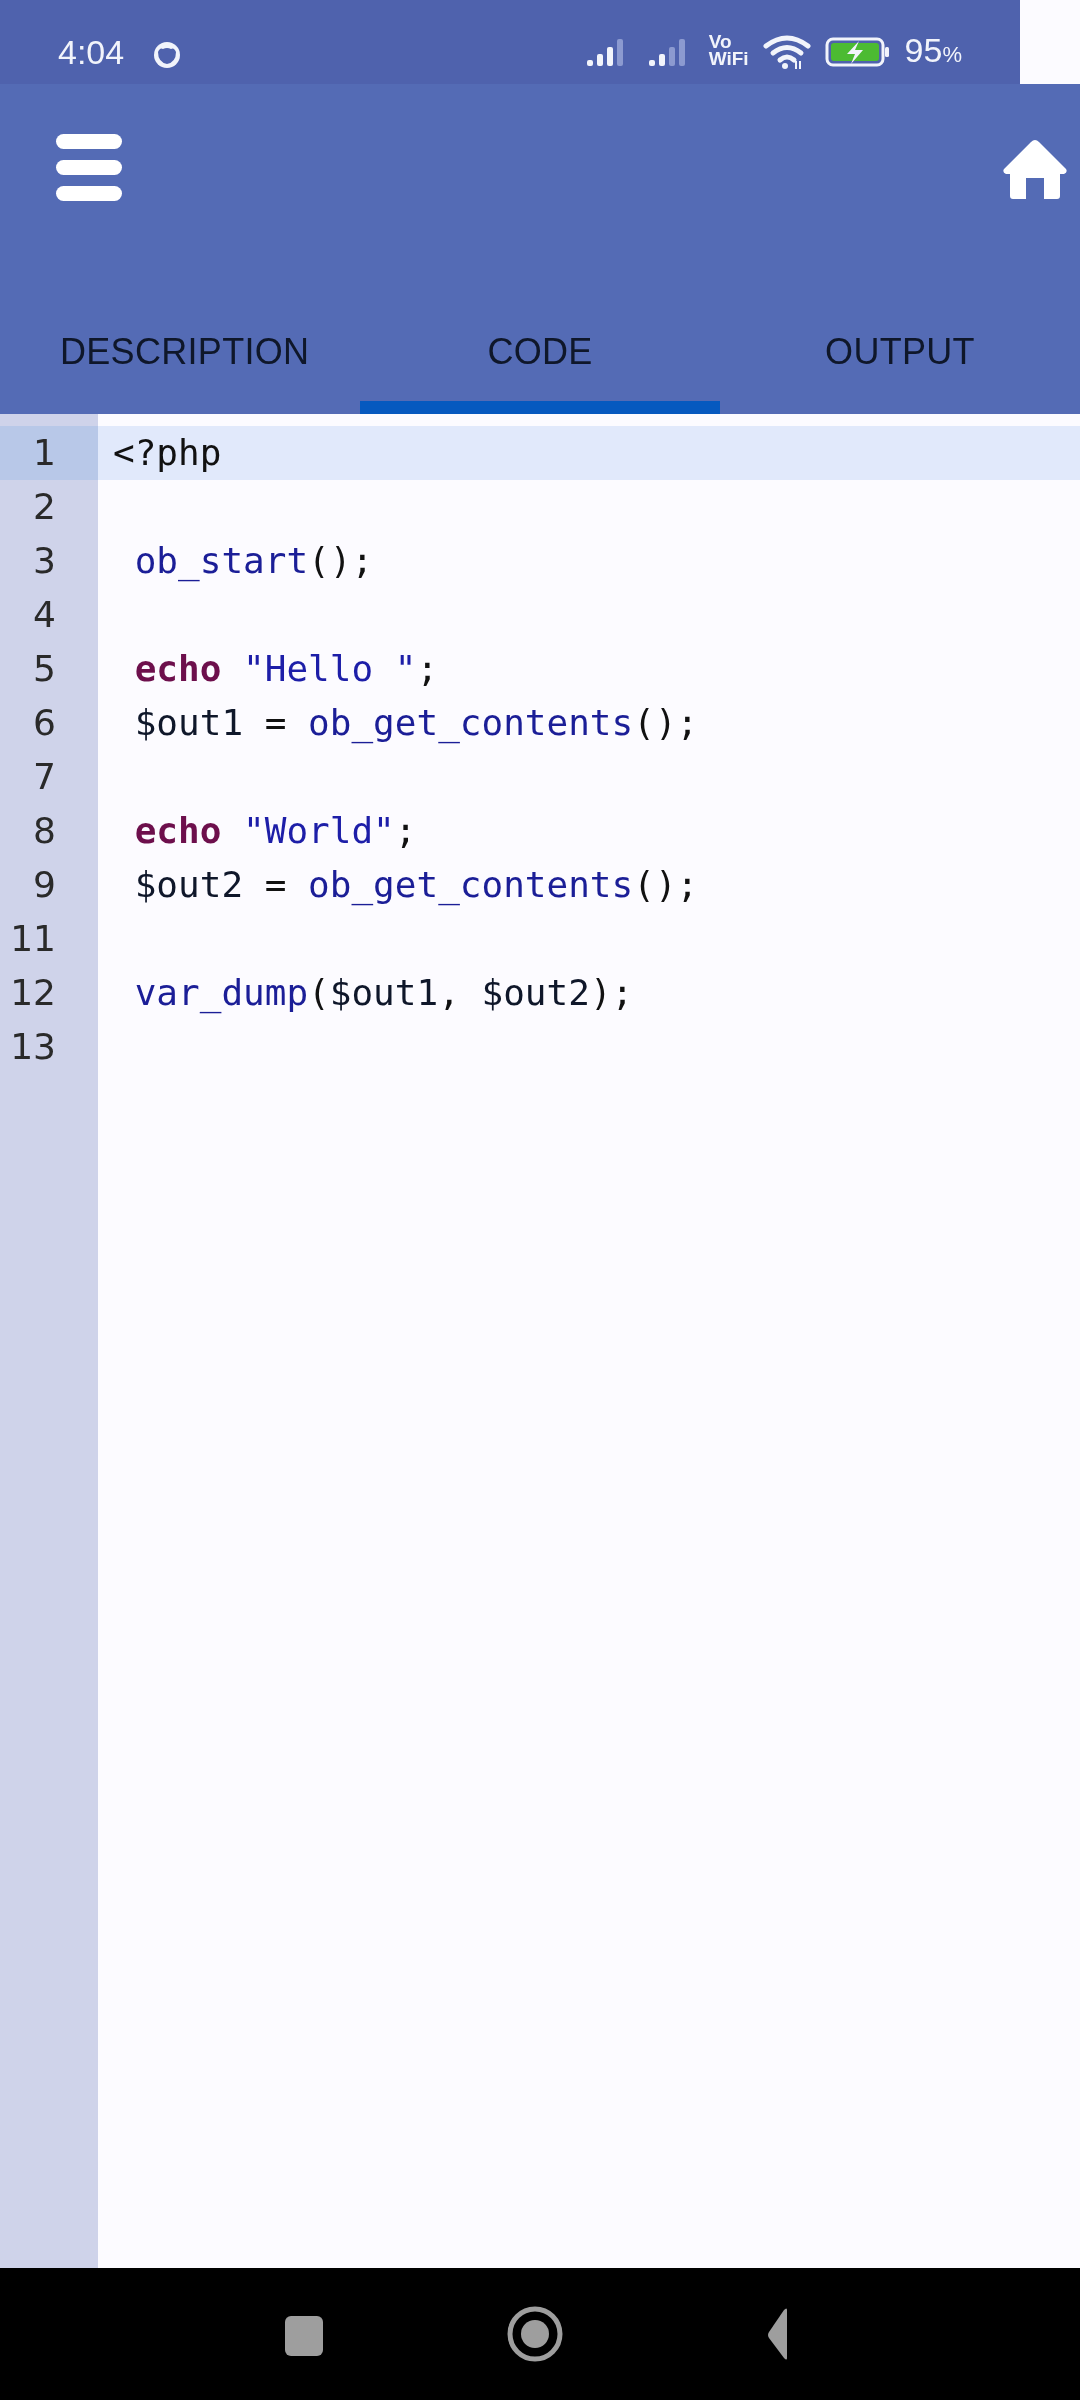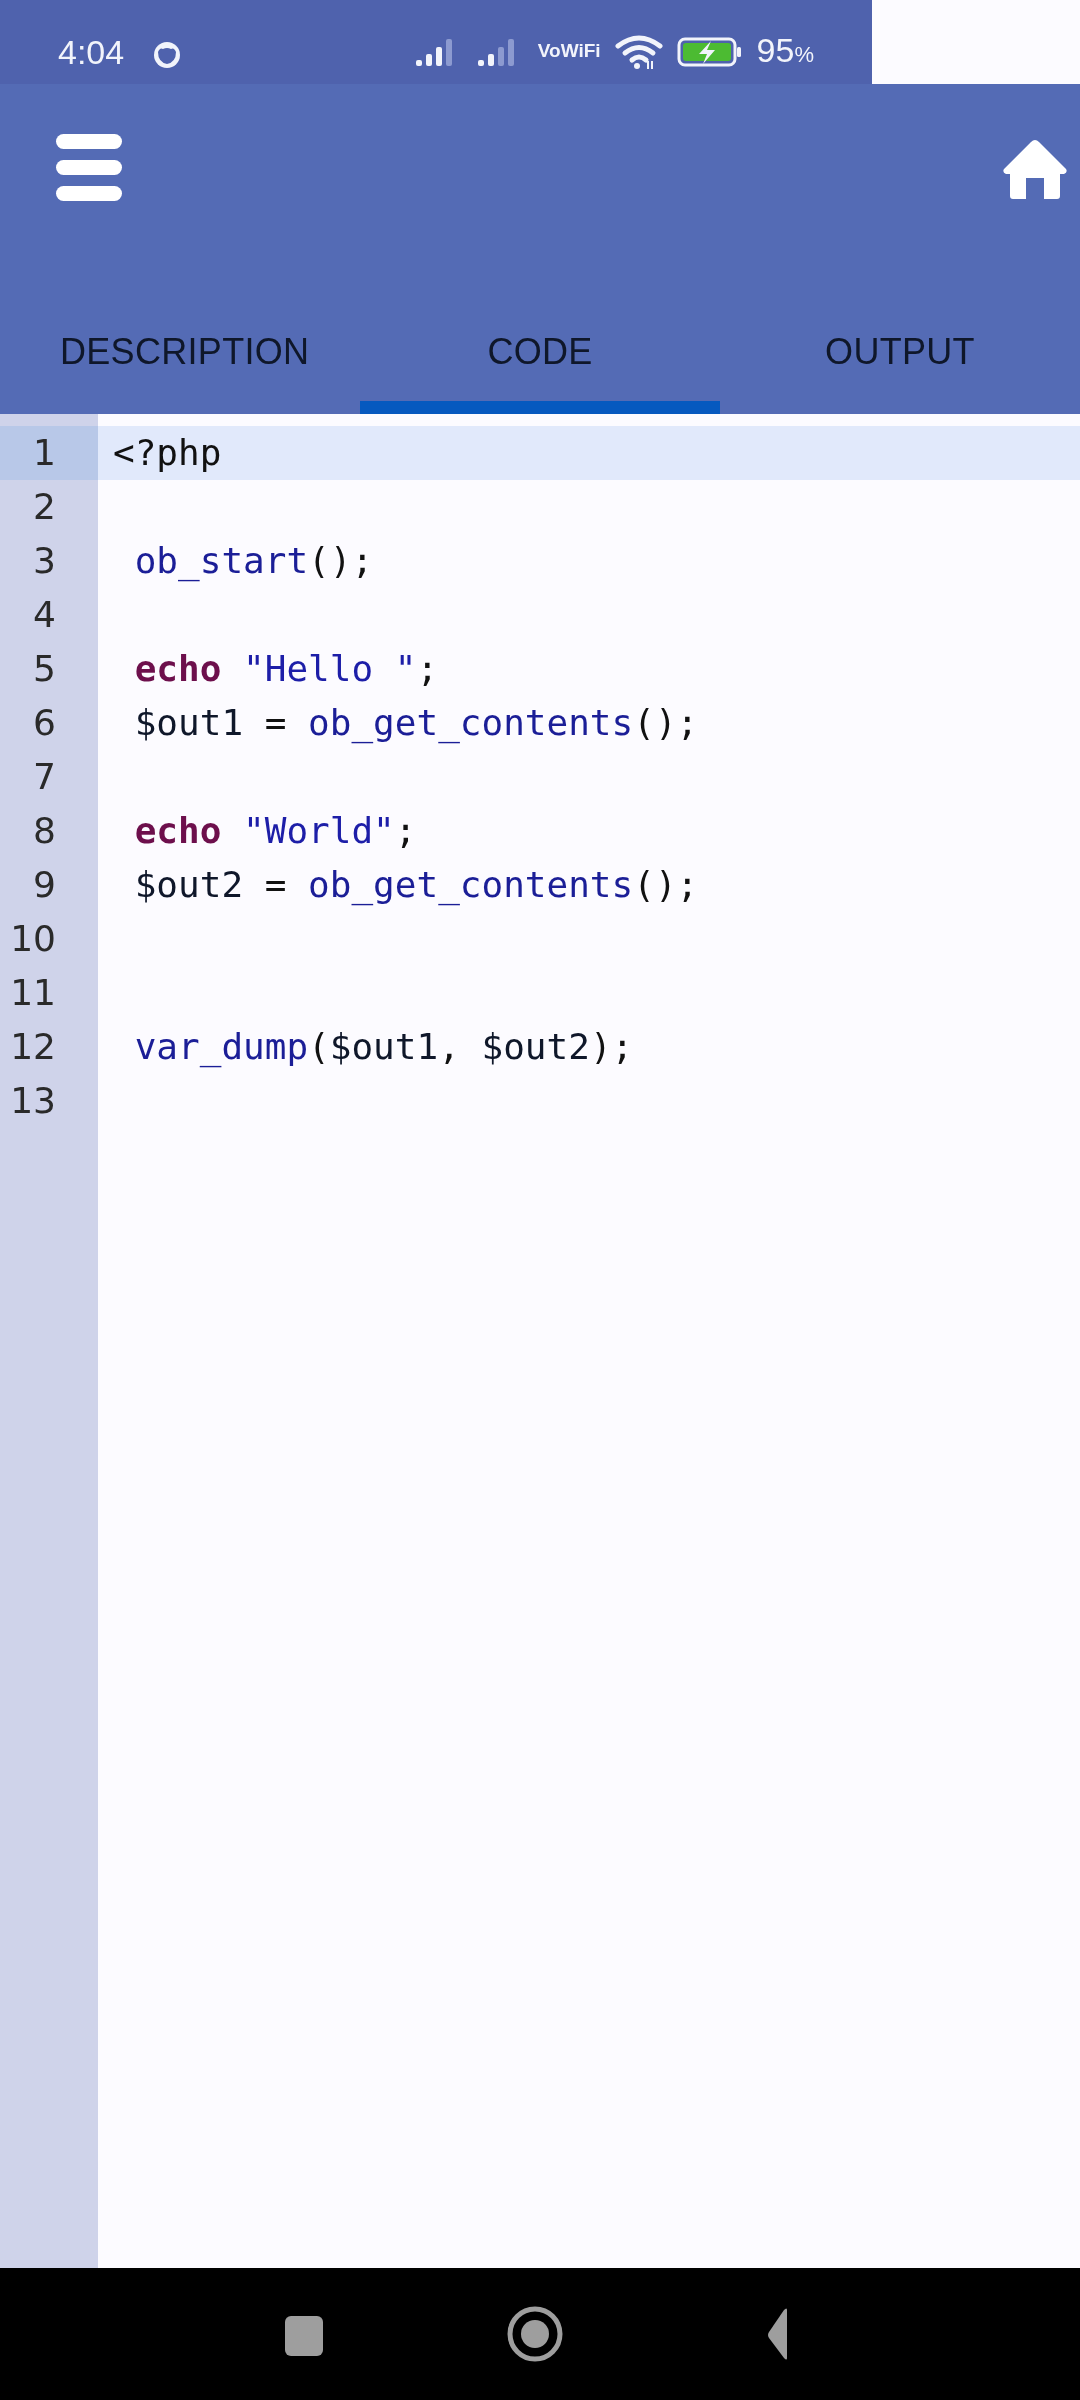--- a/index.html
+++ b/index.html
@@ -1,20 +1,20 @@
 <!DOCTYPE html>
 <html><head>
 <meta charset="utf-8">
 <style>
   * { margin: 0; padding: 0; box-sizing: border-box; }
   html, body { width: 1080px; height: 2400px; overflow: hidden; background: #fcfbff; }
   body { position: relative; font-family: "Liberation Sans", sans-serif; }
 
   .status-bar {
-    position: absolute; left: 0; top: 0; width: 872px; height: 84px;
+    position: absolute; left: 0; top: 0; width: 1020px; height: 84px;
     background: #4f62ad; color: #f2f4fb;
   }
   .status-time { position: absolute; left: 58px; top: 32px; font-size: 34px; line-height: 40px; }
   .status-app-icon { position: absolute; left: 152px; top: 40px; width: 30px; height: 30px; }
   .status-right { position: absolute; right: 58px; top: 30px; height: 44px; display: flex; align-items: center; gap: 14px; }
   .pct { font-size: 34px; line-height: 40px; }
   .pct small { font-size: 22px; }
 
   .app-bar {
     position: absolute; left: 0; top: 84px; width: 1080px; height: 330px;
@@ -71,21 +71,21 @@
       <rect x="12" y="18" width="6" height="12" rx="2" fill="#f2f4fb"></rect>
       <rect x="22" y="11" width="6" height="19" rx="2" fill="#f2f4fb"></rect>
       <rect x="32" y="3" width="6" height="27" rx="2" fill="#8c9ad0"></rect>
     </svg>
     <svg width="48" height="32" viewBox="0 0 48 32">
       <rect x="2" y="24" width="6" height="6" rx="2" fill="#f2f4fb"></rect>
       <rect x="12" y="18" width="6" height="12" rx="2" fill="#f2f4fb"></rect>
       <rect x="22" y="11" width="6" height="19" rx="2" fill="#8c9ad0"></rect>
       <rect x="32" y="3" width="6" height="27" rx="2" fill="#8c9ad0"></rect>
     </svg>
-    <div style="display:flex;line-height:17px;font-size:19px;font-weight:bold;text-align:left;margin-top:-4px;">
+    <div style="display:flex;flex-direction:column;line-height:17px;font-size:19px;font-weight:bold;text-align:left;margin-top:-4px;">
       <span>Vo</span>
       <span>WiFi</span>
     </div>
     <svg width="48" height="36" viewBox="0 0 48 36">
       <path d="M3 12 Q24 -4 45 12" stroke="#f2f4fb" stroke-width="5" fill="none" stroke-linecap="round"></path>
       <path d="M10 19 Q24 8 38 19" stroke="#f2f4fb" stroke-width="5" fill="none" stroke-linecap="round"></path>
       <path d="M17 26 Q24 20 31 26" stroke="#f2f4fb" stroke-width="5" fill="none" stroke-linecap="round"></path>
       <circle cx="22" cy="32" r="3" fill="#f2f4fb"></circle>
       <path d="M33 27 l0 8 M37 35 l0 -8" stroke="#f2f4fb" stroke-width="2"></path>
     </svg>
@@ -156,24 +156,20 @@
       </div>
       <div class="line">
         <div class="ln">8</div>
         <div class="code"><span class="pn"> </span><span class="kw">echo</span><span class="pn"> </span><span class="str">"World"</span><span class="pn">;</span></div>
       </div>
       <div class="line">
         <div class="ln">9</div>
         <div class="code"><span class="pn"> </span><span class="var">$out2</span><span class="pn"> = </span><span class="fn">ob_get_contents</span><span class="pn">();</span></div>
       </div>
       <div class="line">
-        <div class="ln">10</div>
-        <div class="code"></div>
-      </div>
-      <div class="line">
         <div class="ln">11</div>
       </div>
       <div class="line">
         <div class="ln">12</div>
         <div class="code"><span class="pn"> </span><span class="fn">var_dump</span><span class="pn">(</span><span class="var">$out1</span><span class="pn">, </span><span class="var">$out2</span><span class="pn">);</span></div>
       </div>
       <div class="line">
         <div class="ln">13</div>
         <div class="code"></div>
       </div>

